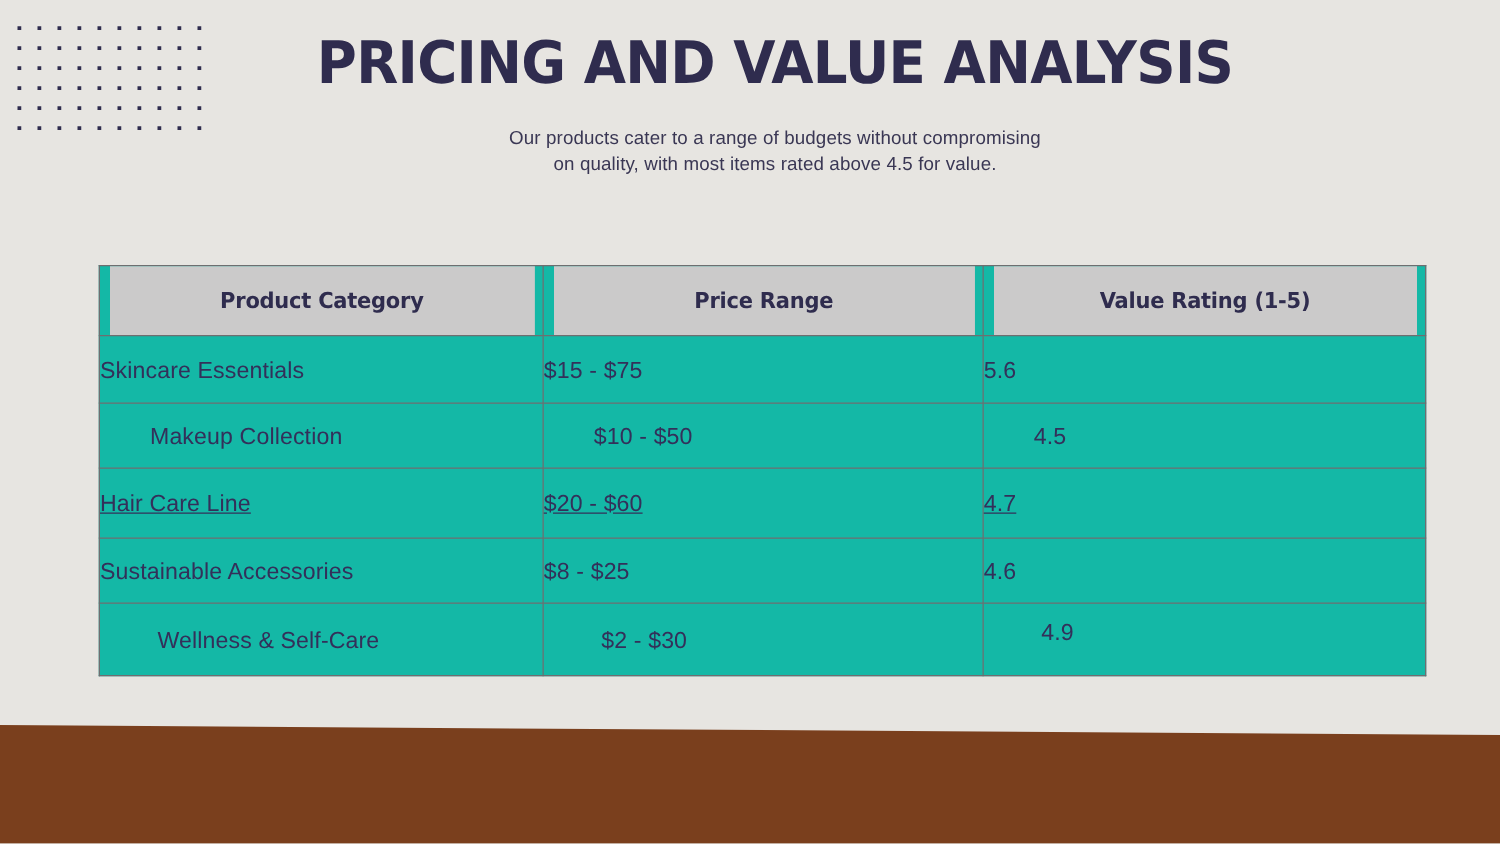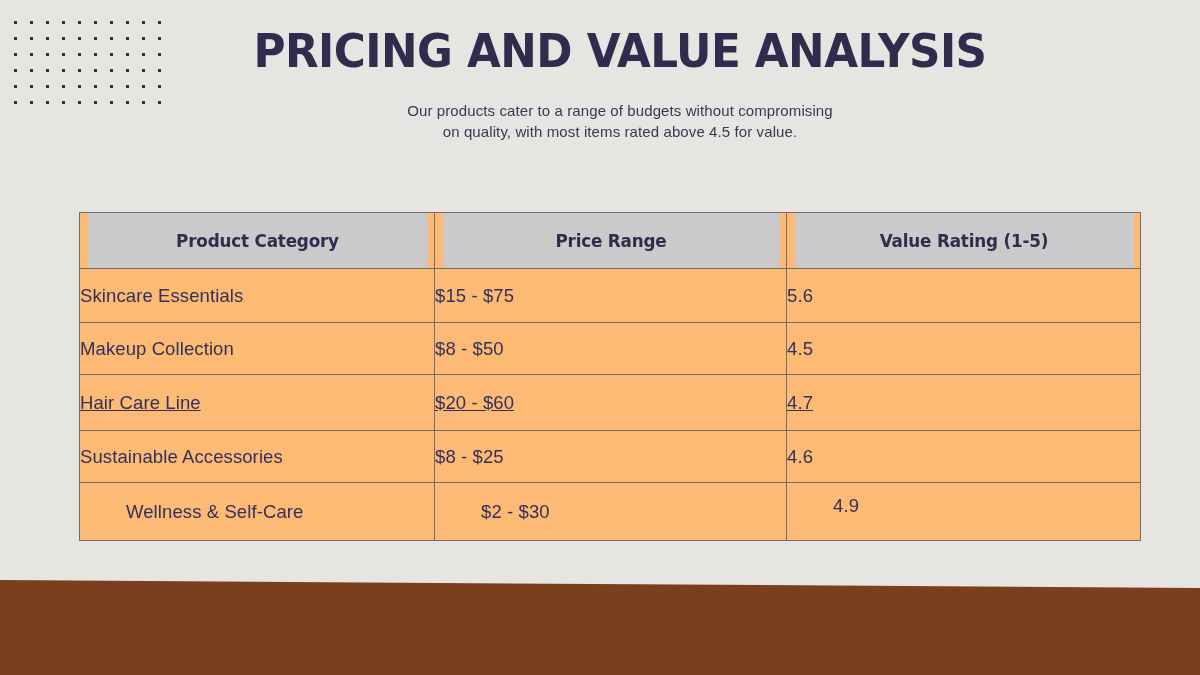--- a/index.html
+++ b/index.html
@@ -65,21 +65,21 @@
   }
   #slide-subtitle .sub-line { display:block; }
 
   
   #pricing-table {
     position:absolute;
     left:79px; top:212px;
     width:1061px;
     border-collapse:collapse;
     table-layout:fixed;
-    background:#fdba74;
+    background:#14b8a6;
     border:1px solid #6e6e70;
   }
 
   #pricing-table col.c-category { width:355px; }
   #pricing-table col.c-price    { width:352px; }
   #pricing-table col.c-rating   { width:354px; }
 
   #pricing-table th {
     background:#cbcaca;
     color:#2f2c4e;
@@ -98,21 +98,21 @@
     color:#33305a;
     font-family:"Liberation Sans", sans-serif;
     font-weight:normal;
     font-size:18.5px;
     border:1px solid #6e6e70;
     vertical-align:middle;
     letter-spacing:0.1px;
   }
 
   #pricing-table tbody tr.row-1 td { height:54px; }
-  #pricing-table tbody tr.row-2 td { height:52px; }
+  #pricing-table tbody tr.row-2 td { height:52px;padding-left:40px; }
   #pricing-table tbody tr.row-3 td { height:56px;text-decoration:underline; }
   #pricing-table tbody tr.row-4 td { height:52px; }
   #pricing-table tbody tr.row-5 td { height:58px;padding-left:46px; }
 
   
   #pricing-table tbody tr.row-5 td.rating-cell {
     vertical-align:top;
     padding-top:12px;
   }
 
@@ -225,21 +225,21 @@
     </tr>
   </thead>
   <tbody>
     <tr class="row-1">
       <td class="category-cell">Skincare Essentials</td>
       <td class="price-cell">$15 - $75</td>
       <td class="rating-cell">5.6</td>
     </tr>
     <tr class="row-2">
       <td class="category-cell">Makeup Collection</td>
-      <td class="price-cell">$8 - $50</td>
+      <td class="price-cell">$10 - $50</td>
       <td class="rating-cell">4.5</td>
     </tr>
     <tr class="row-3">
       <td class="category-cell">Hair Care Line</td>
       <td class="price-cell">$20 - $60</td>
       <td class="rating-cell">4.7</td>
     </tr>
     <tr class="row-4">
       <td class="category-cell">Sustainable Accessories</td>
       <td class="price-cell">$8 - $25</td>

